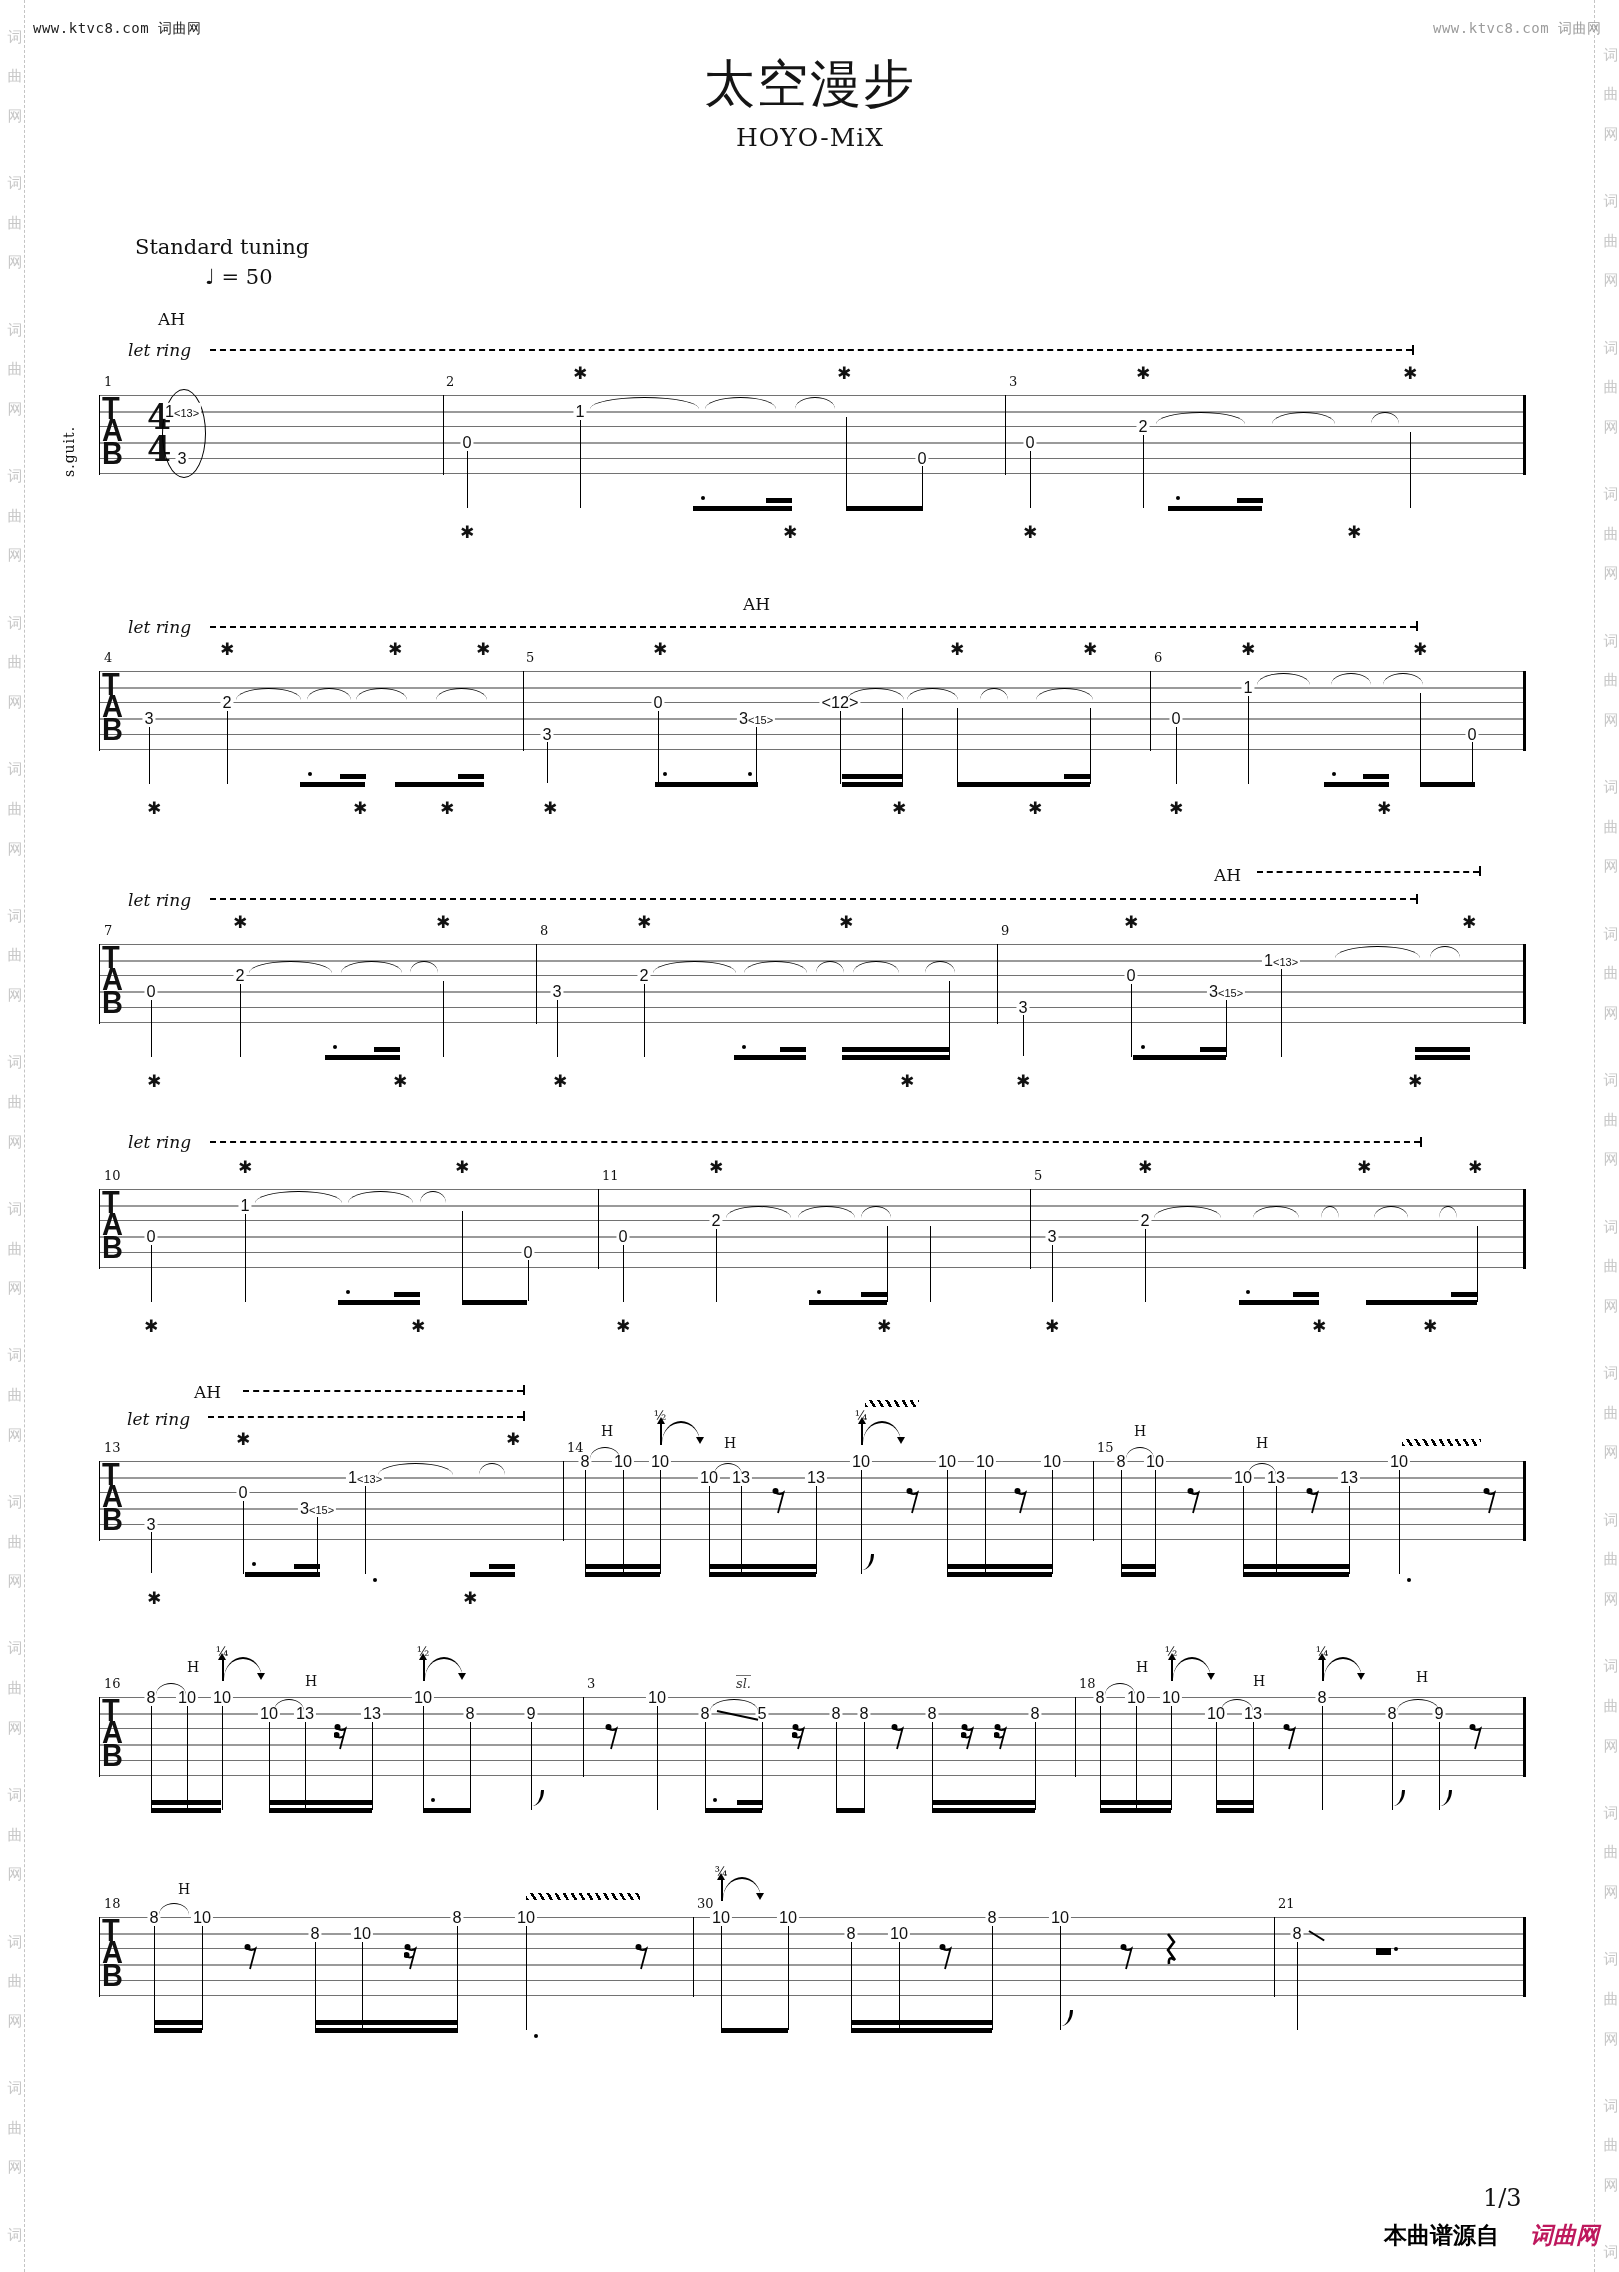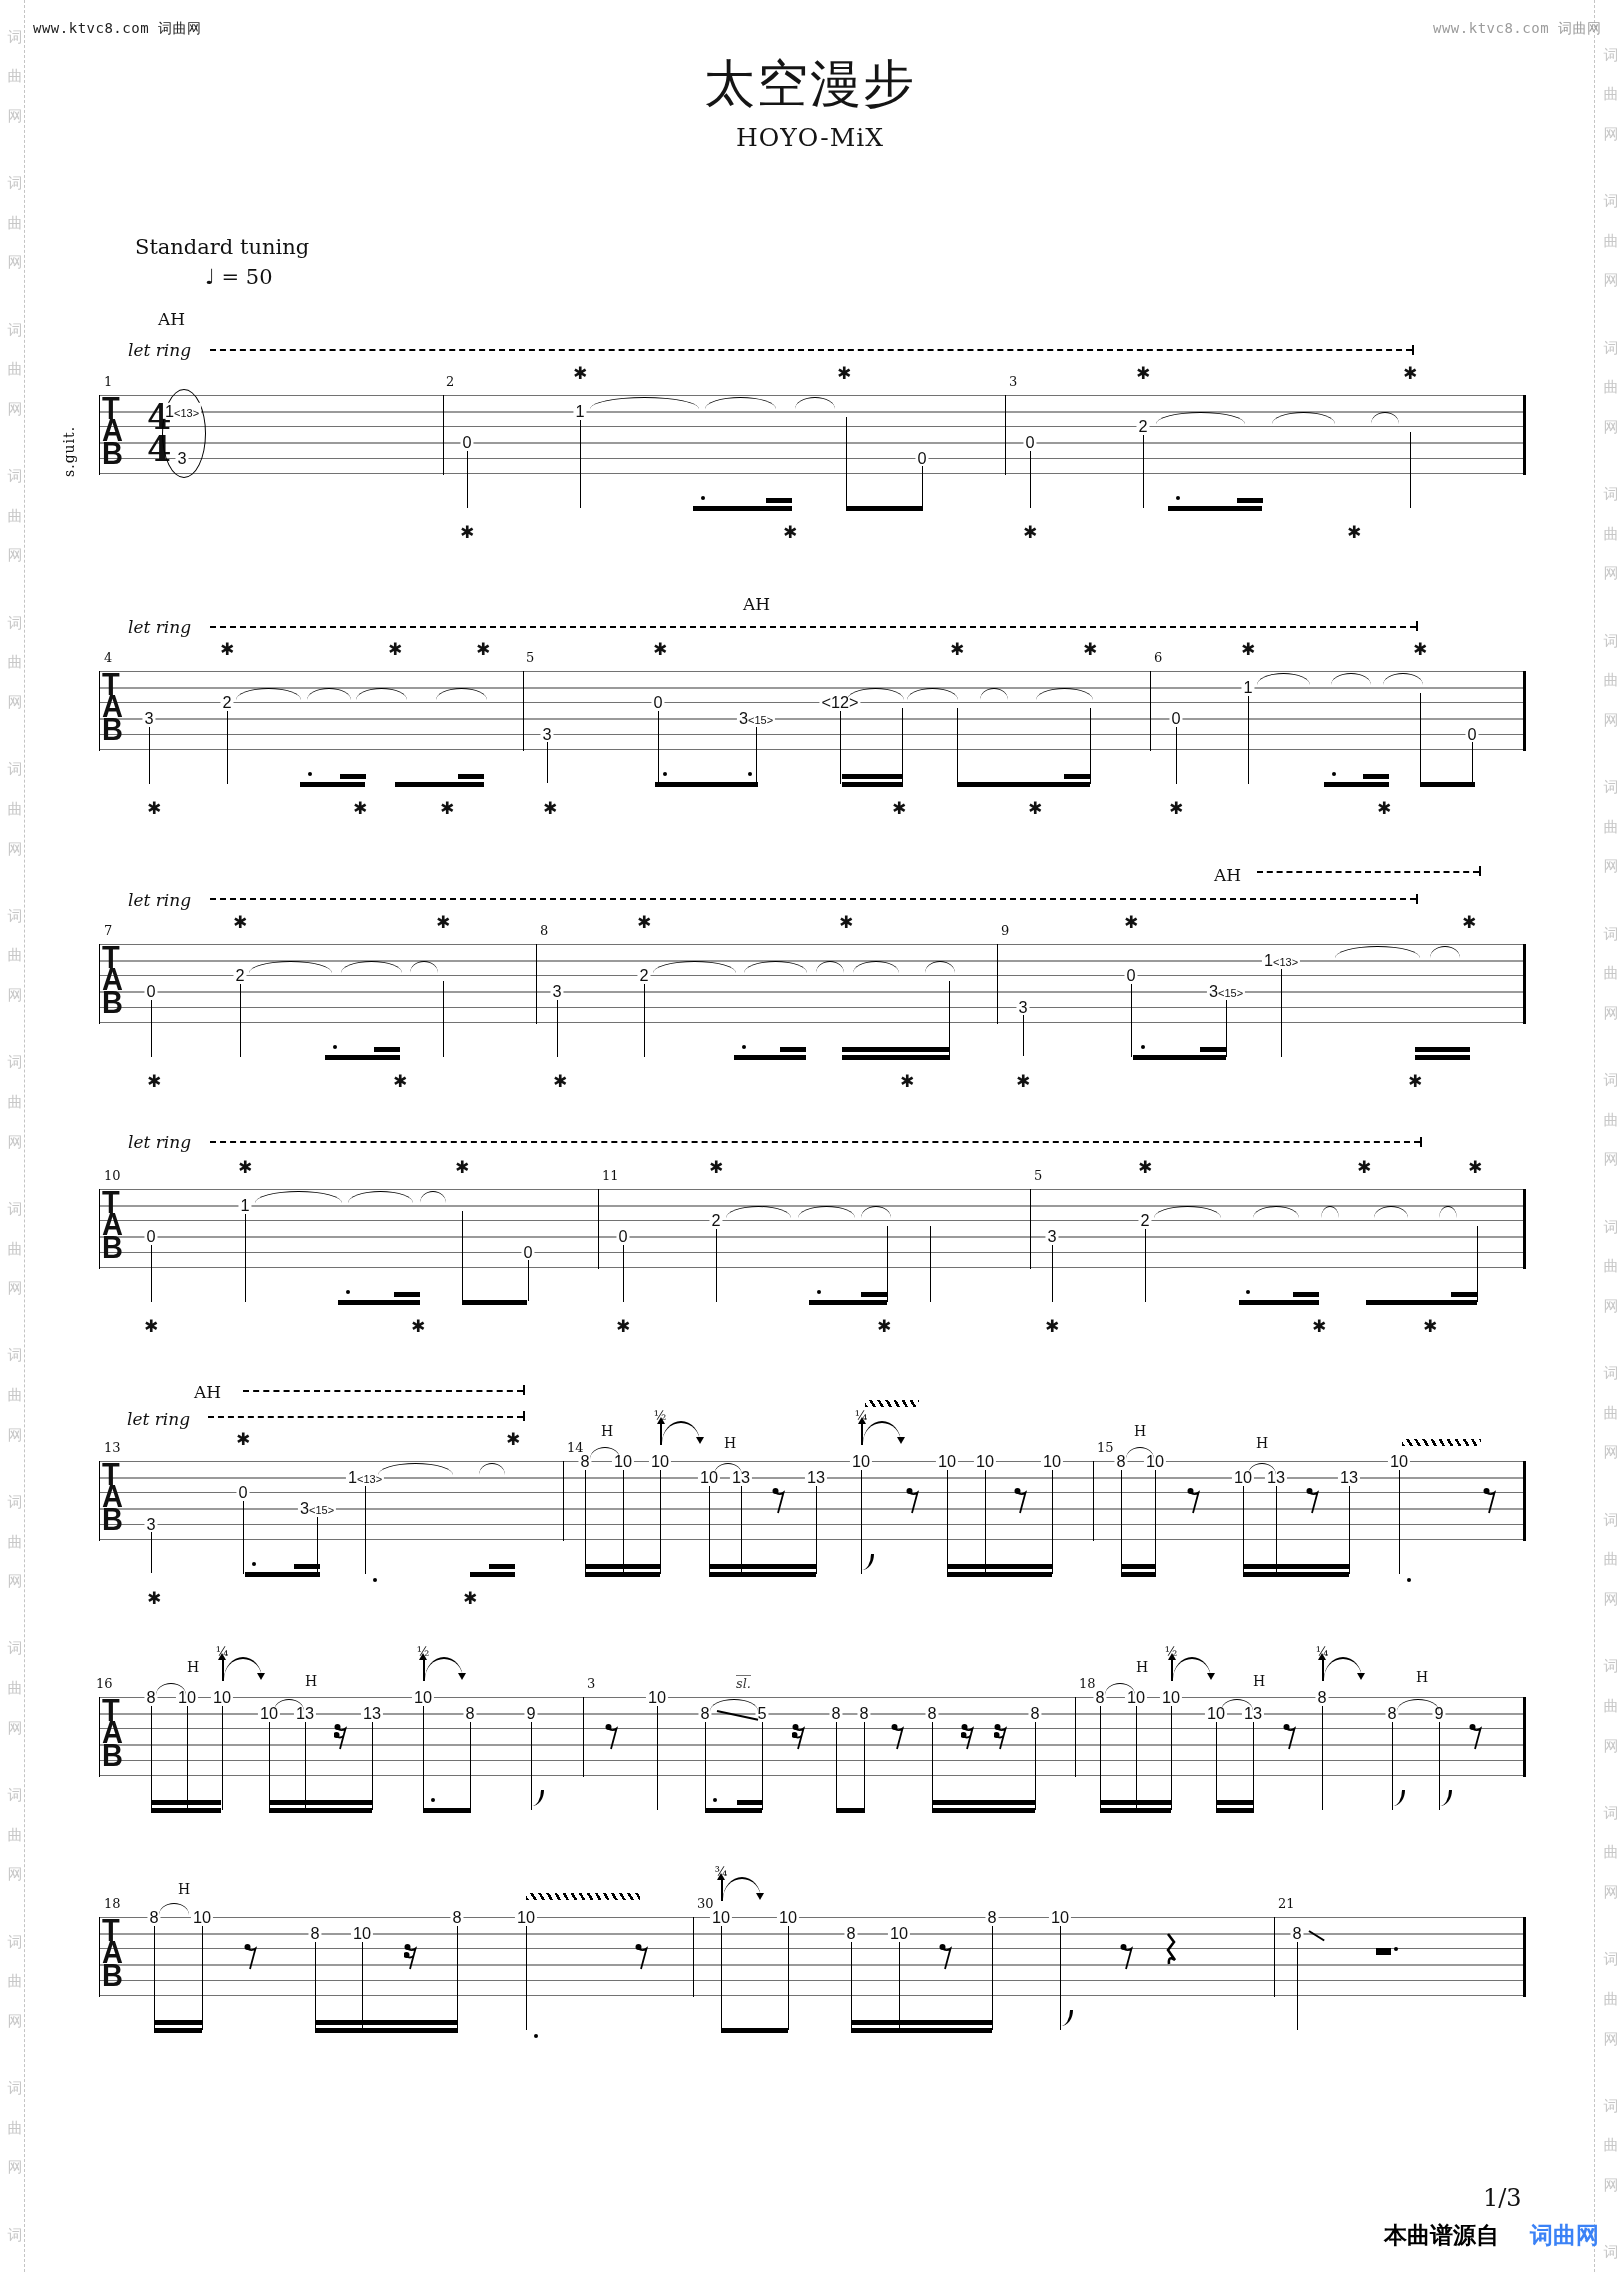--- a/index.html
+++ b/index.html
@@ -613,21 +613,21 @@
         <div class="sl" style="left: 99px; width: 1426px; top: 0px;"></div>
         <div class="sl g" style="left: 99px; width: 1426px; top: 15.6px;"></div>
         <div class="sl" style="left: 99px; width: 1426px; top: 31px;"></div>
         <div class="sl g" style="left: 99px; width: 1426px; top: 47px;"></div>
         <div class="sl" style="left: 99px; width: 1426px; top: 63px;"></div>
         <div class="sl" style="left: 99px; width: 1426px; top: 78px;"></div>
         <div class="bar" style="left: 99px; top: 0px; height: 80px;"></div>
         <div class="bar" style="left: 583px; top: 0px; height: 80px;"></div>
         <div class="bar" style="left: 1075px; top: 0px; height: 80px;"></div>
         <div class="bar thick" style="left: 1523px; top: 0px; height: 80px;"></div>
-        <div class="num" style="left: 98px; top: -6px;">16</div>
+        <div class="num" style="left: 106px; top: -6px;">16</div>
         <div class="num" style="left: 589px; top: -6px;">3</div>
         <div class="num" style="left: 1081px; top: -6px;">18</div>
         <div class="tabT" style="left: 102px; top: 0px;">T</div>
         <div class="tabT" style="left: 102px; top: 22px;">A</div>
         <div class="tabT" style="left: 102px; top: 45px;">B</div>
         <div class="note" style="left: 151px; top: 0px;">8</div>
         <div class="stem" style="left: 151px; top: 9px; height: 104px;"></div>
         <div class="note" style="left: 187px; top: 0px;">10</div>
         <div class="stem" style="left: 187px; top: 9px; height: 104px;"></div>
         <div class="note" style="left: 222px; top: 0px;">10</div>
@@ -859,15 +859,15 @@
           </svg></div>
         <div class="rest" style="left: 1376px; top: 26px;"><svg width="24" height="12" viewBox="0 0 24 12">
             <rect x="0" y="3" width="15" height="7" fill="#000"></rect>
             <circle cx="20" cy="4" r="2" fill="#000"></circle>
           </svg></div>
       </div>
     </div>
 
   <div class="abs pageno" style="left:1483px;top:2184px;">1/3</div>
   <div class="abs footer-src" style="left:1384px;top:2220px;">本曲谱源自</div>
-  <div class="abs footer-brand" style="left: 1530px; top: 2220px; color: #3b82f6;">词曲网</div>
+  <div class="abs footer-brand" style="left: 1530px; top: 2220px; color: #be185d; font-style: italic;">词曲网</div>
 </div>
 
 
 </body></html>

